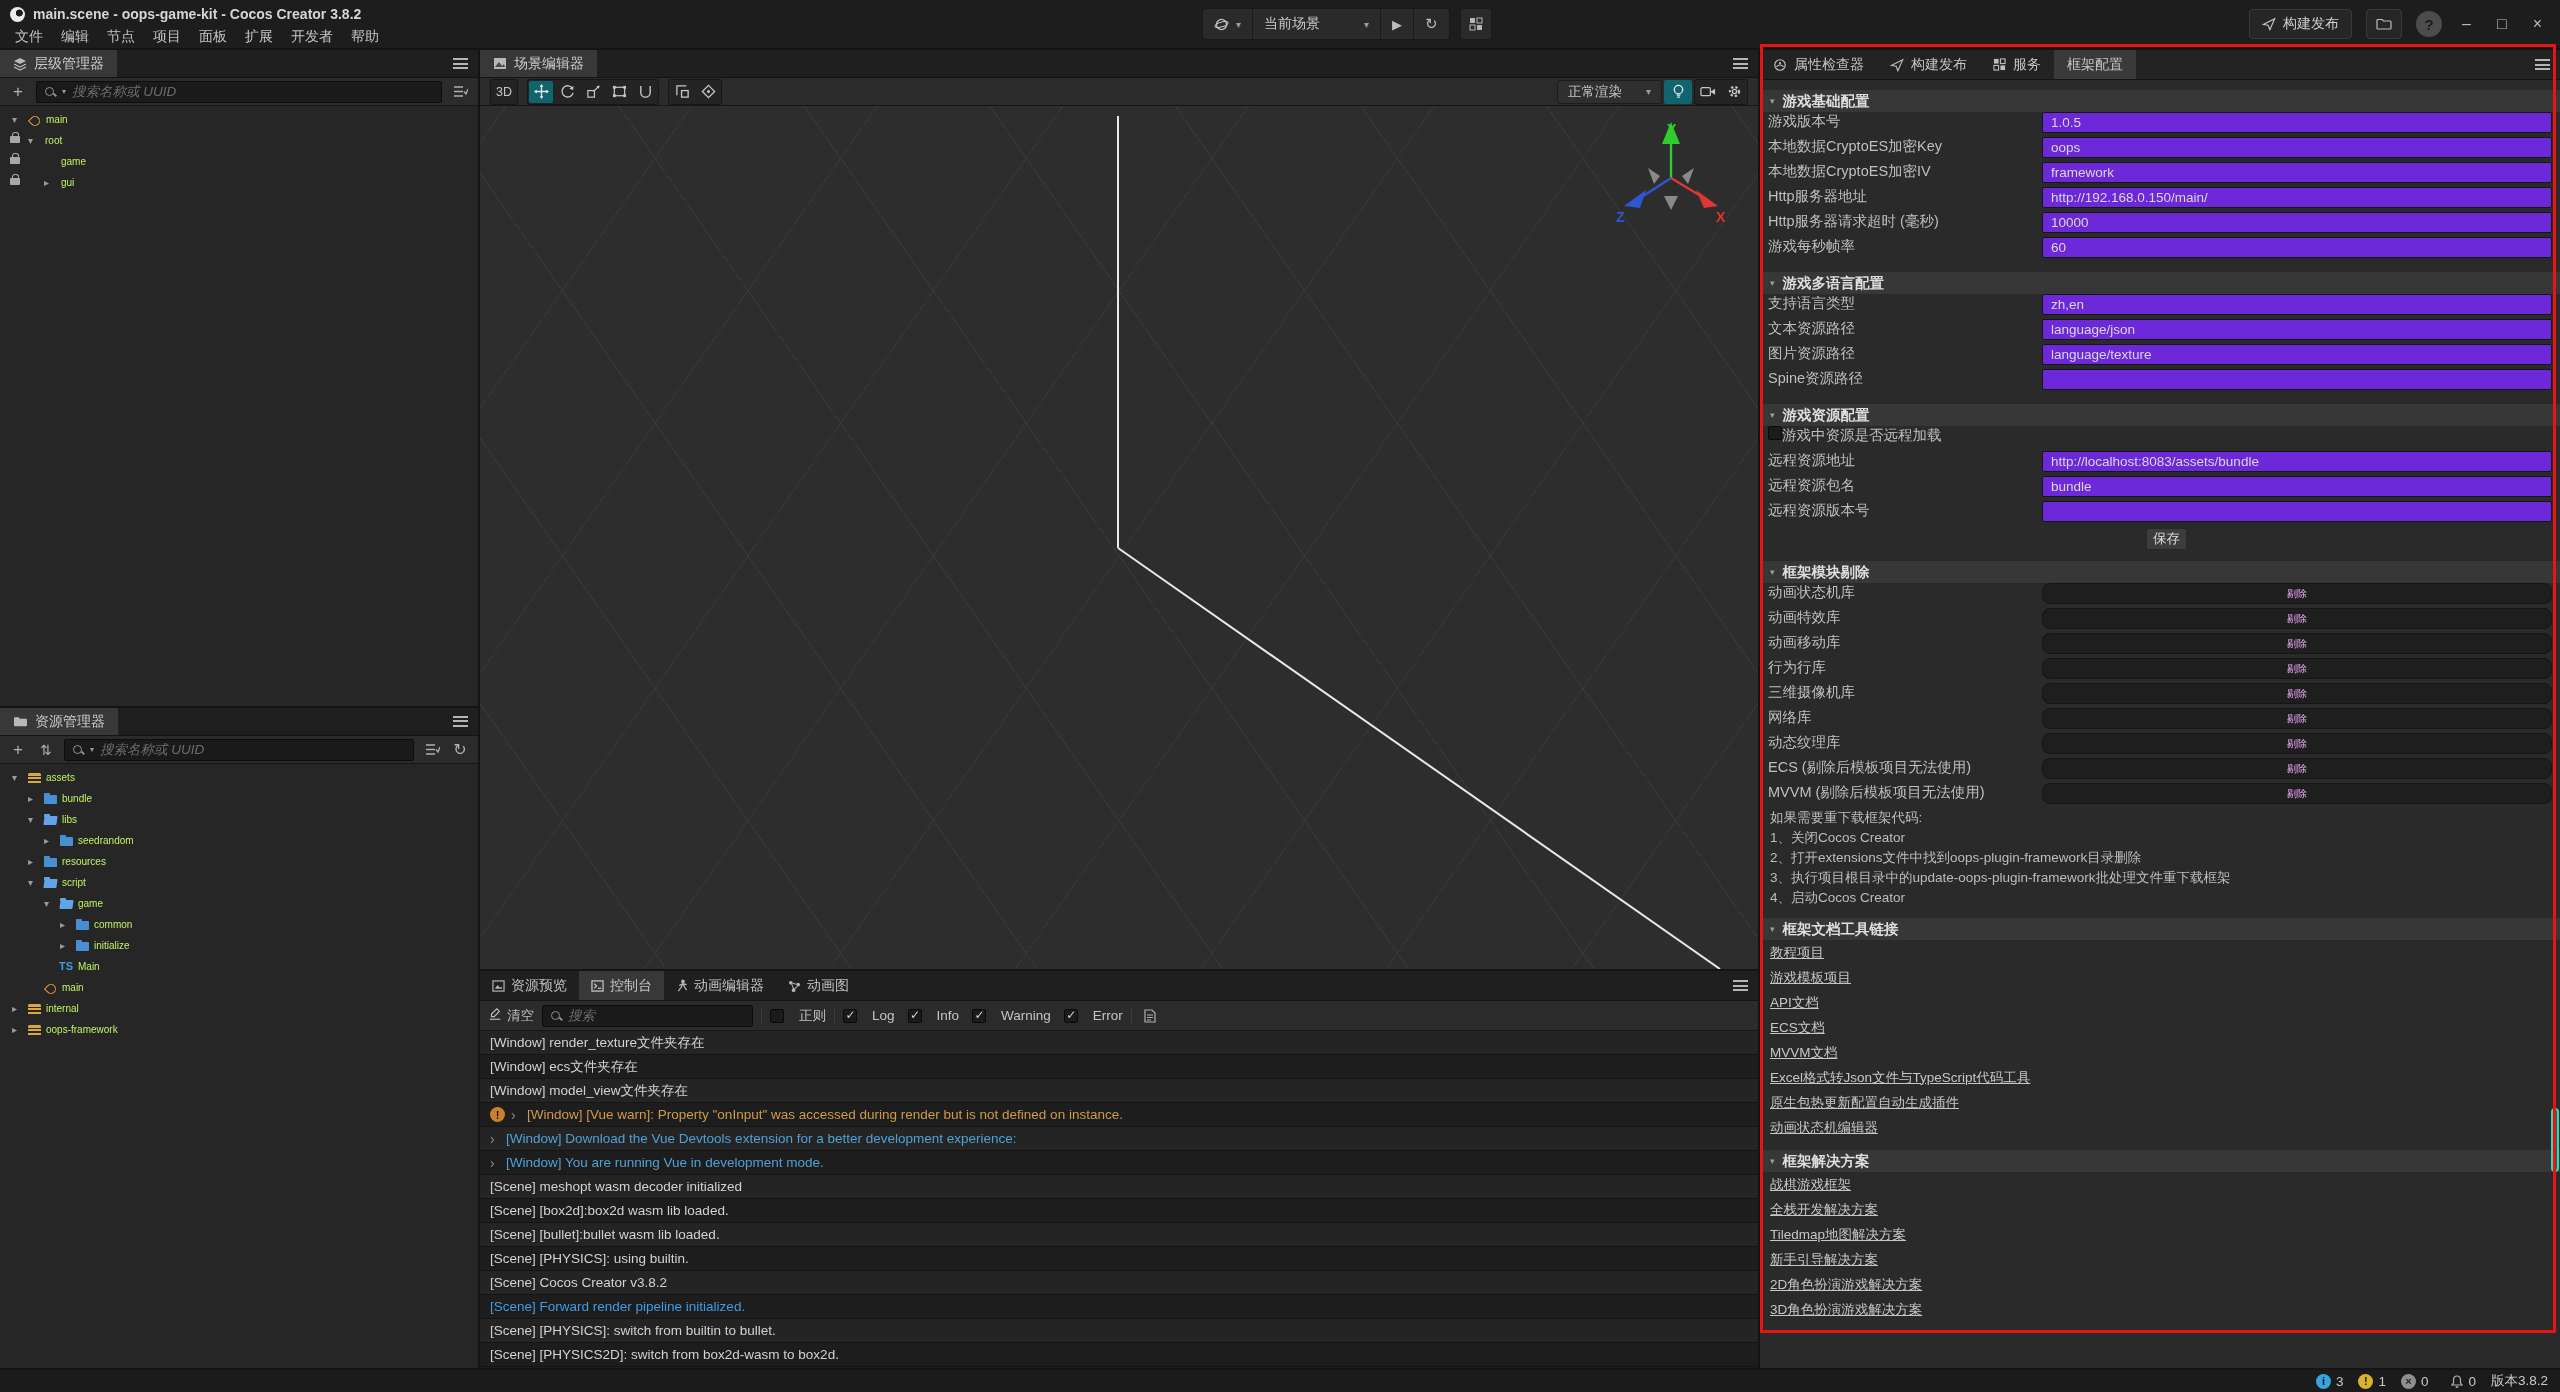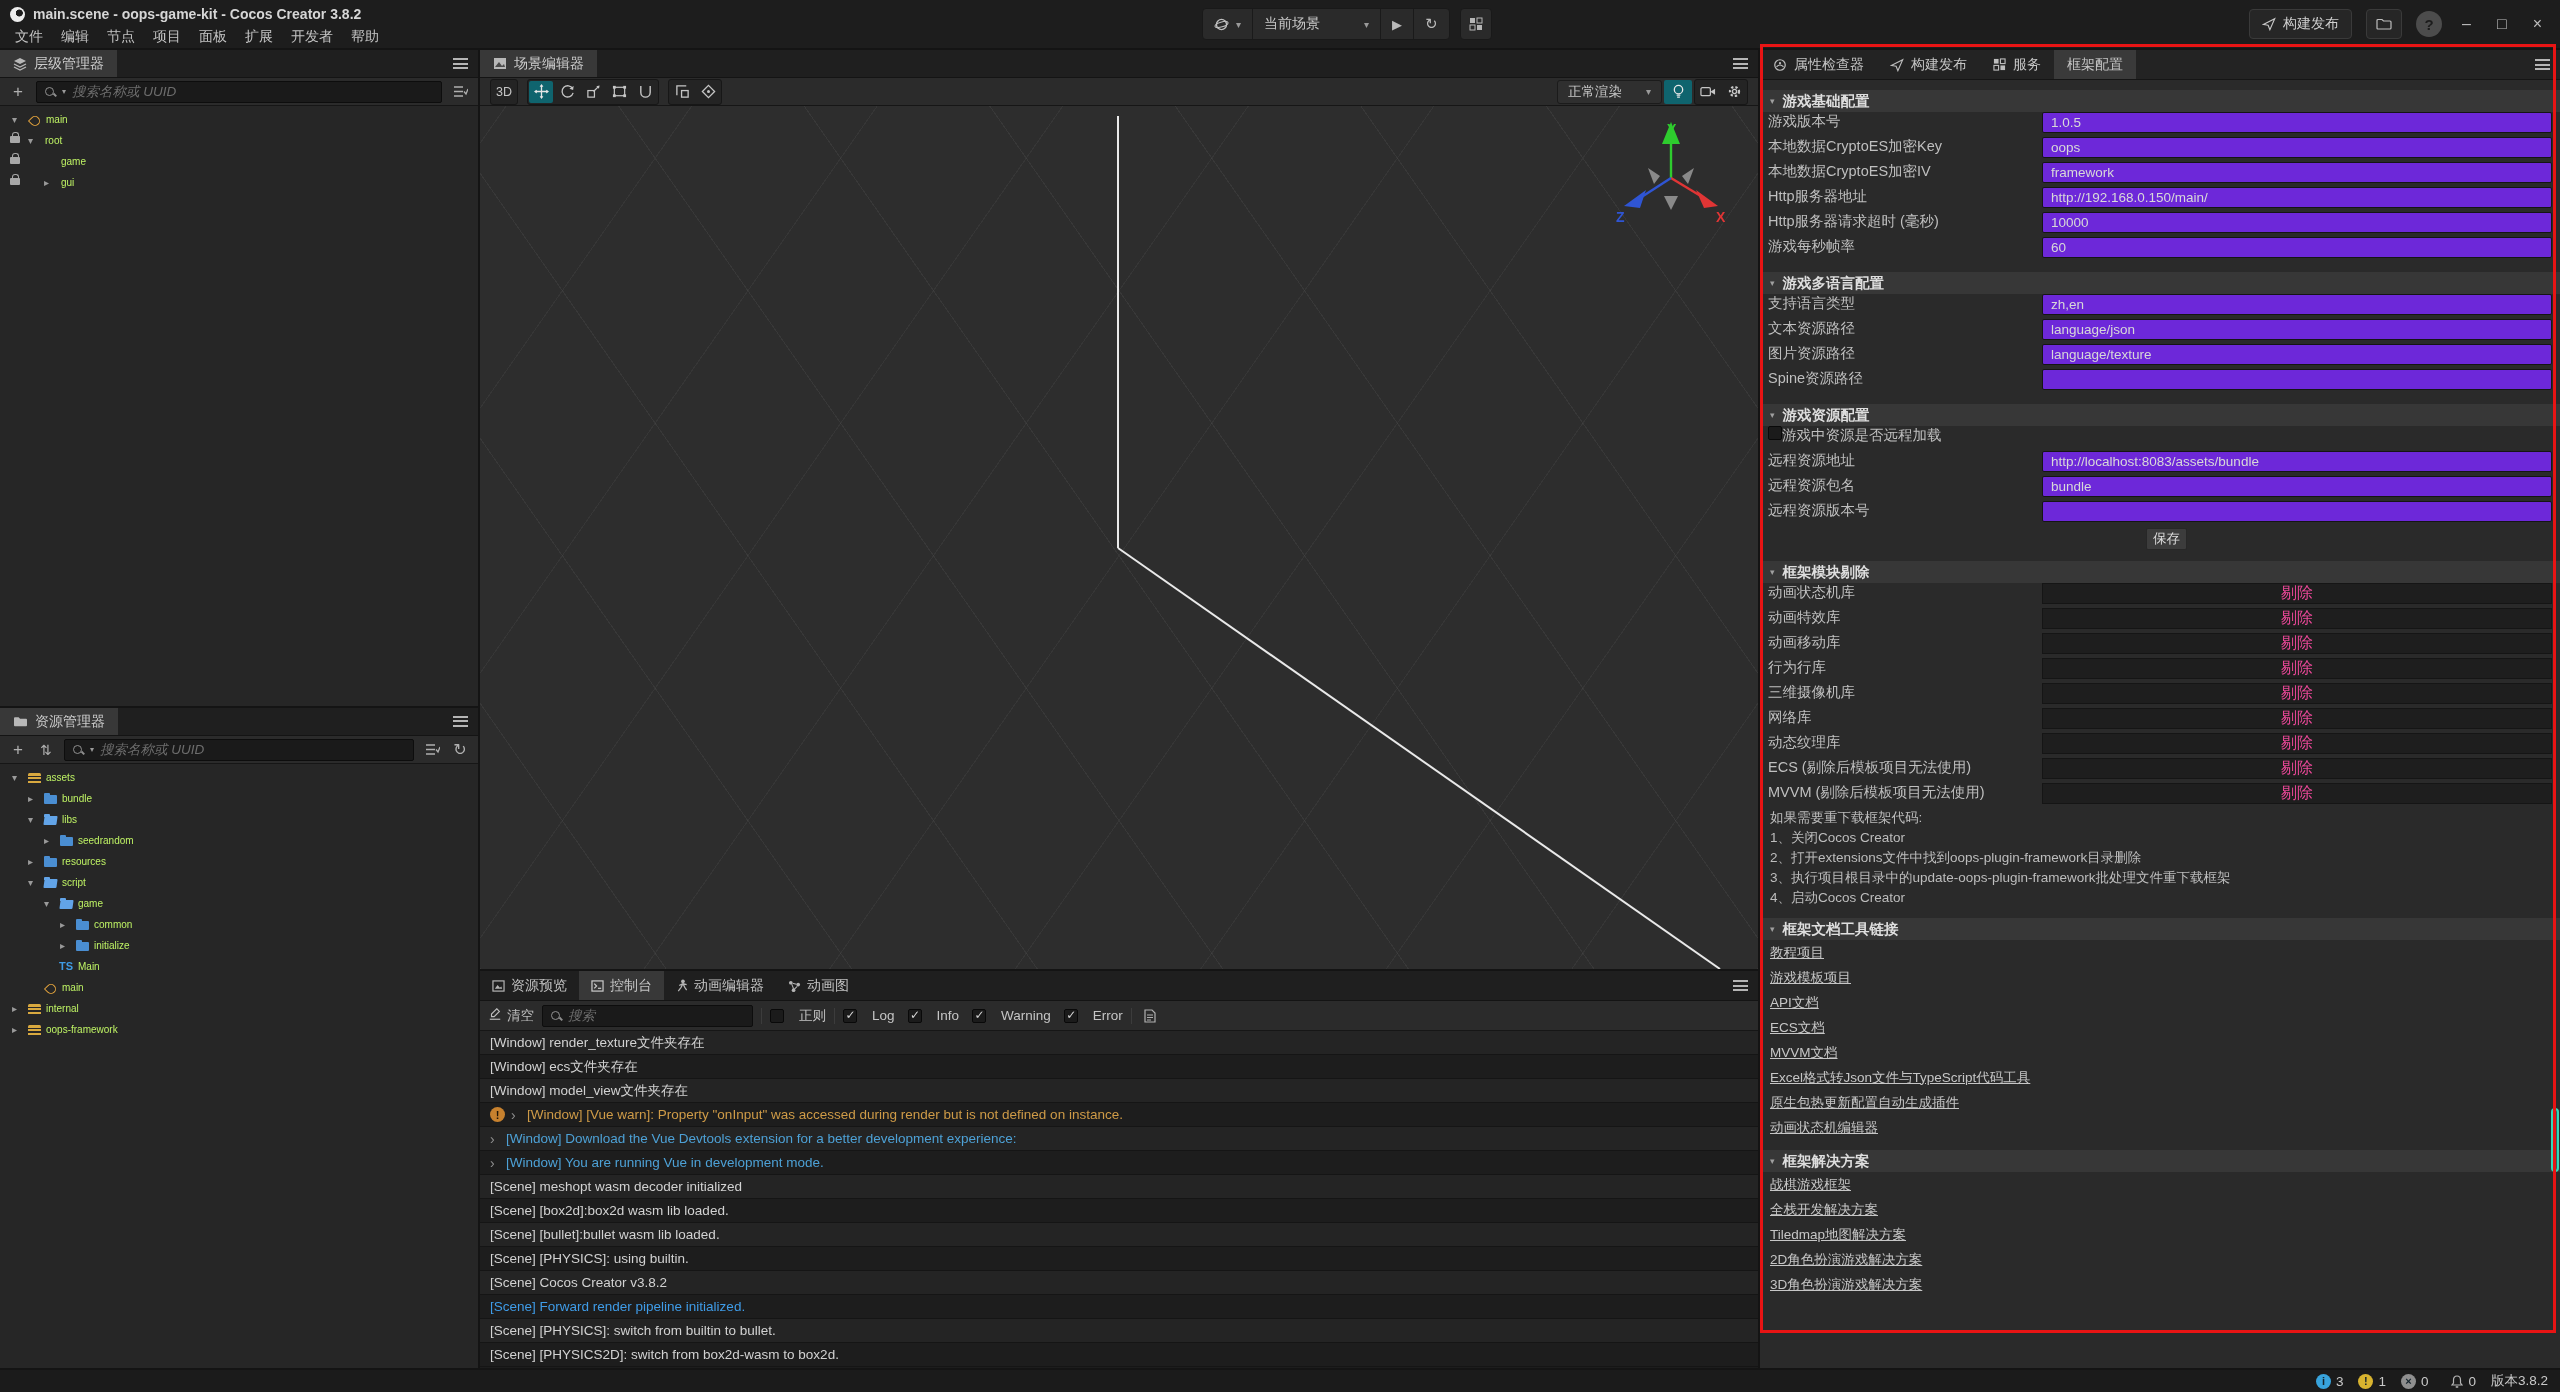--- a/index.html
+++ b/index.html
@@ -88,21 +88,21 @@
   #inspector{background:#2a2a2a}
   .itabs{height:30px;background:#232323;display:flex;align-items:stretch;border-bottom:1px solid #151515}
   .itab{display:flex;align-items:center;gap:7px;padding:0 13px;font-size:14px;color:#c5c5c5}
   .itab.active{background:#3a3a3a}
   .sec-h{height:22px;background:#373737;display:flex;align-items:center;gap:8px;padding:0 10px;color:#dedede;font-weight:bold;font-size:14.5px;margin-top:10px}
   .sec-h:first-child{margin-top:2px}
   .sec-h .chev{font-size:9px;color:#9f9f9f}
   .prow{height:25px;display:flex;padding:0 8px}
   .plabel{width:274px;flex:none;color:#bfbfbf;font-size:14.5px;white-space:nowrap;overflow:hidden}
   .pval{flex:1;height:21px;background:#6d28d9;border:1px solid #151515;border-radius:2px;color:#d8d8d8;font-size:13.5px;padding:0 8px;display:flex;align-items:center;white-space:nowrap}
-  .btn-remove{flex:1;height:21px;background:#1e1e1e;border:1px solid #151515;border-radius:0;color:#ec4899;font-size:16px;display:flex;align-items:center;justify-content:center}
+  .btn-remove{flex:1;height:21px;background:#1e1e1e;border:1px solid #151515;border-radius:8px;color:#f0abfc;font-size:10px;display:flex;align-items:center;justify-content:center}
   .chk-row{height:25px;display:flex;align-items:flex-start;padding:0 8px;color:#bfbfbf;font-size:14.5px}
   .save-row{height:25px;display:flex;align-items:center;padding-left:386px}
   .save-btn{min-width:36px;height:22px;background:#3c3c3c;border:1px solid #272727;border-radius:2px;color:#dcdcdc;font-size:13.5px;display:flex;align-items:center;justify-content:center;padding:0 6px}
   .note{height:20px;line-height:20px;padding:0 10px;color:#bdbdbd;font-size:13.5px;white-space:nowrap}
   .plink-row{height:25px;display:flex;align-items:center;padding:0 10px}
   .plink{color:#c6c6c6;font-size:13.5px;text-decoration:underline;cursor:pointer}
   #insp-scrollthumb{position:absolute;right:1px;top:1058px;width:8px;height:64px;border:2px solid #35d8b9;background:#27695f;border-radius:4px}
   
   #statusbar{position:absolute;left:0;top:1370px;width:2560px;height:22px;background:#1b1b1b;display:flex;align-items:center;justify-content:flex-end;gap:15px;padding-right:12px;font-size:13.5px;color:#c9c9c9}
   .sb-item{display:flex;align-items:center;gap:5px}
@@ -863,20 +863,23 @@
         </div>
 
         <div class="plink-row">
           <span class="plink">全栈开发解决方案</span>
         </div>
 
         <div class="plink-row">
           <span class="plink">Tiledmap地图解决方案</span>
         </div>
 
+        <div class="plink-row">
+          <span class="plink">新手引导解决方案</span>
+        </div>
 
         <div class="plink-row">
           <span class="plink">2D角色扮演游戏解决方案</span>
         </div>
 
         <div class="plink-row">
           <span class="plink">3D角色扮演游戏解决方案</span>
         </div>
       </div>
 

